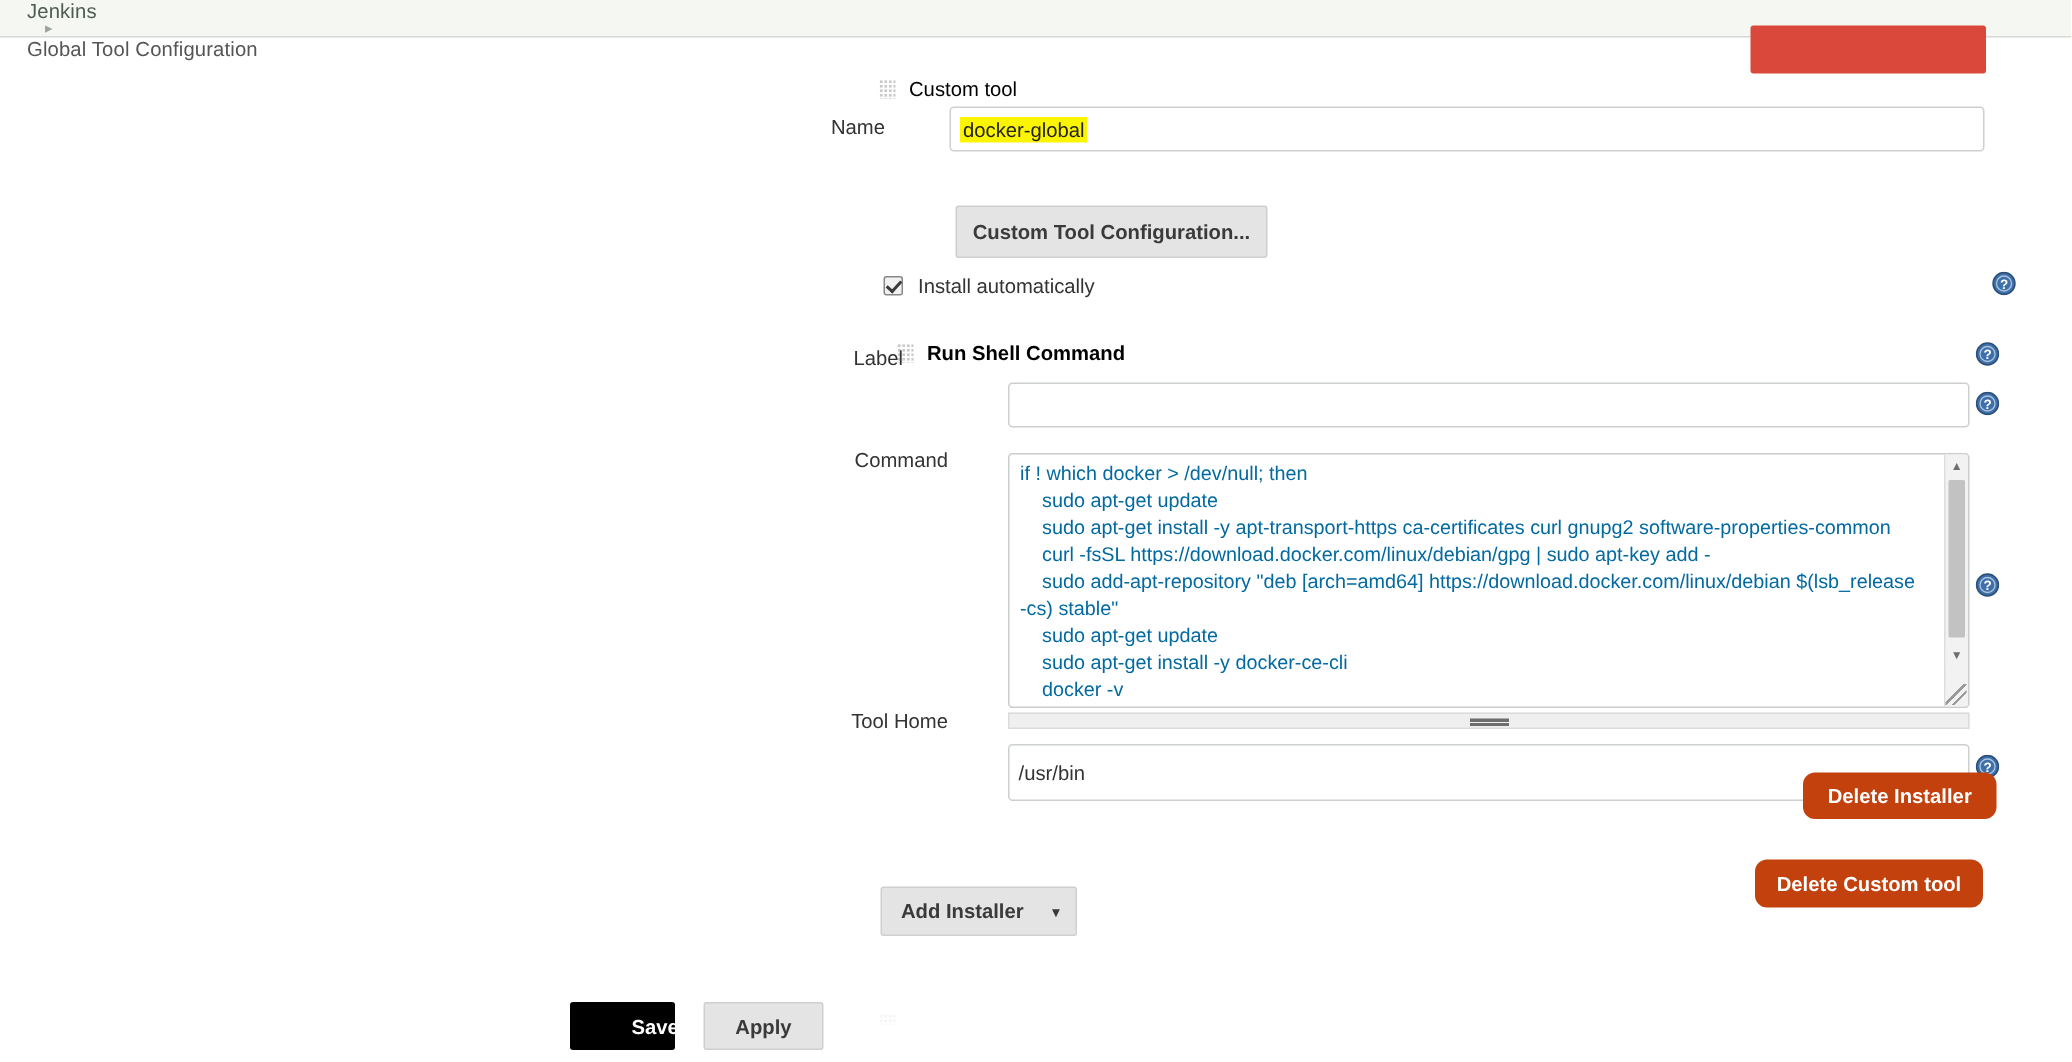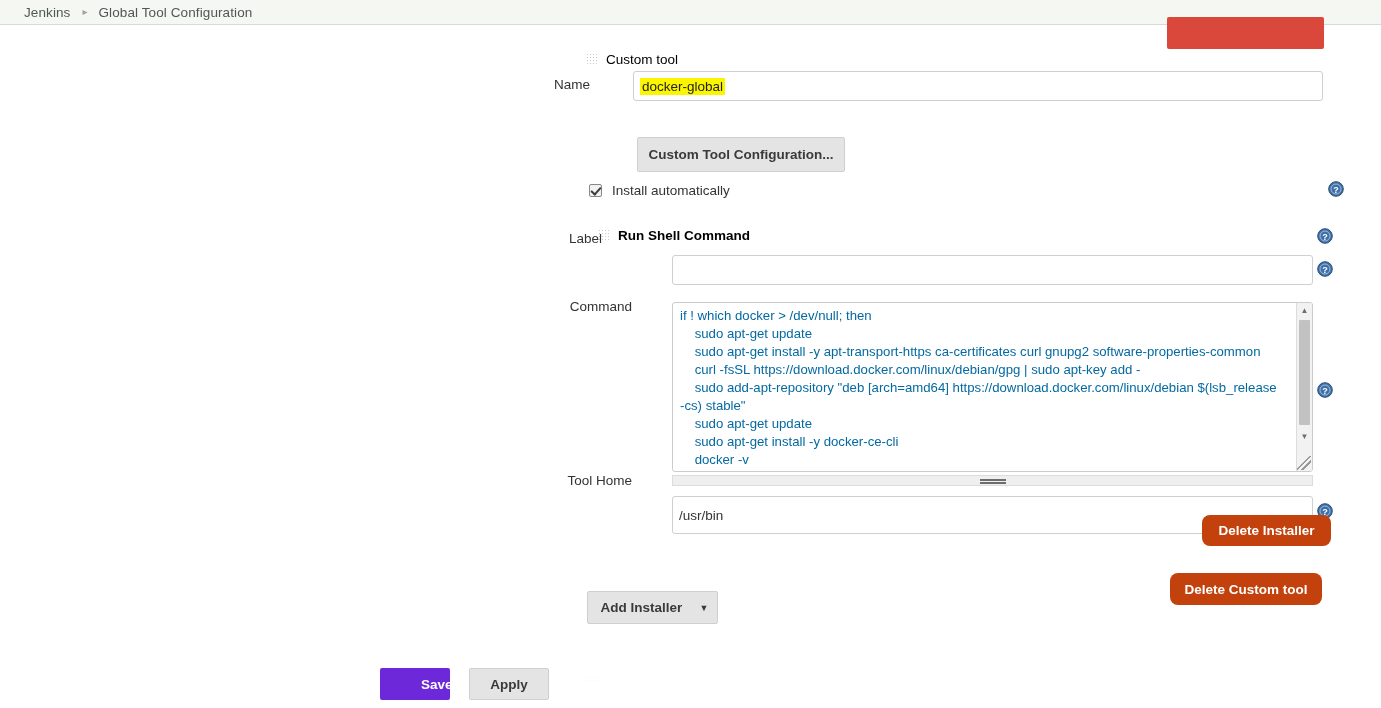--- a/index.html
+++ b/index.html
@@ -20,22 +20,22 @@
   
   .breadcrumb-bar {
     position: absolute;
     left: 0; top: 0;
     width: 1381px;
     height: 25px;
     background: #f4f7f2;
     border-bottom: 1px solid #d9dad7;
     box-sizing: border-box;
     display: flex;
-    align-items: center;
-    padding-left: 24px;
+    padding-left: 18px;
+    flex-direction: column;
   }
   .crumb {
     font-size: 13.5px;
     color: #555555;
     letter-spacing: 0.1px;
   }
   .crumb.link { color: #4e5b52; }
   .crumb-sep {
     margin: 0 11px 0 12px;
     color: #9aa59b;
@@ -137,21 +137,21 @@
     border-radius: 8px;
     font-family: "Liberation Sans", sans-serif;
     font-size: 13.5px;
     font-weight: bold;
     color: #ffffff;
     cursor: pointer;
   }
   .btn-save {
     position: absolute;
     box-sizing: border-box;
-    background: #6d28d9;
+    background: #000000;
     border: none;
     border-radius: 2px;
     font-family: "Liberation Sans", sans-serif;
     font-size: 13.5px;
     font-weight: bold;
     color: #ffffff;
     cursor: pointer;
     padding-left: 41px;
   }
 

